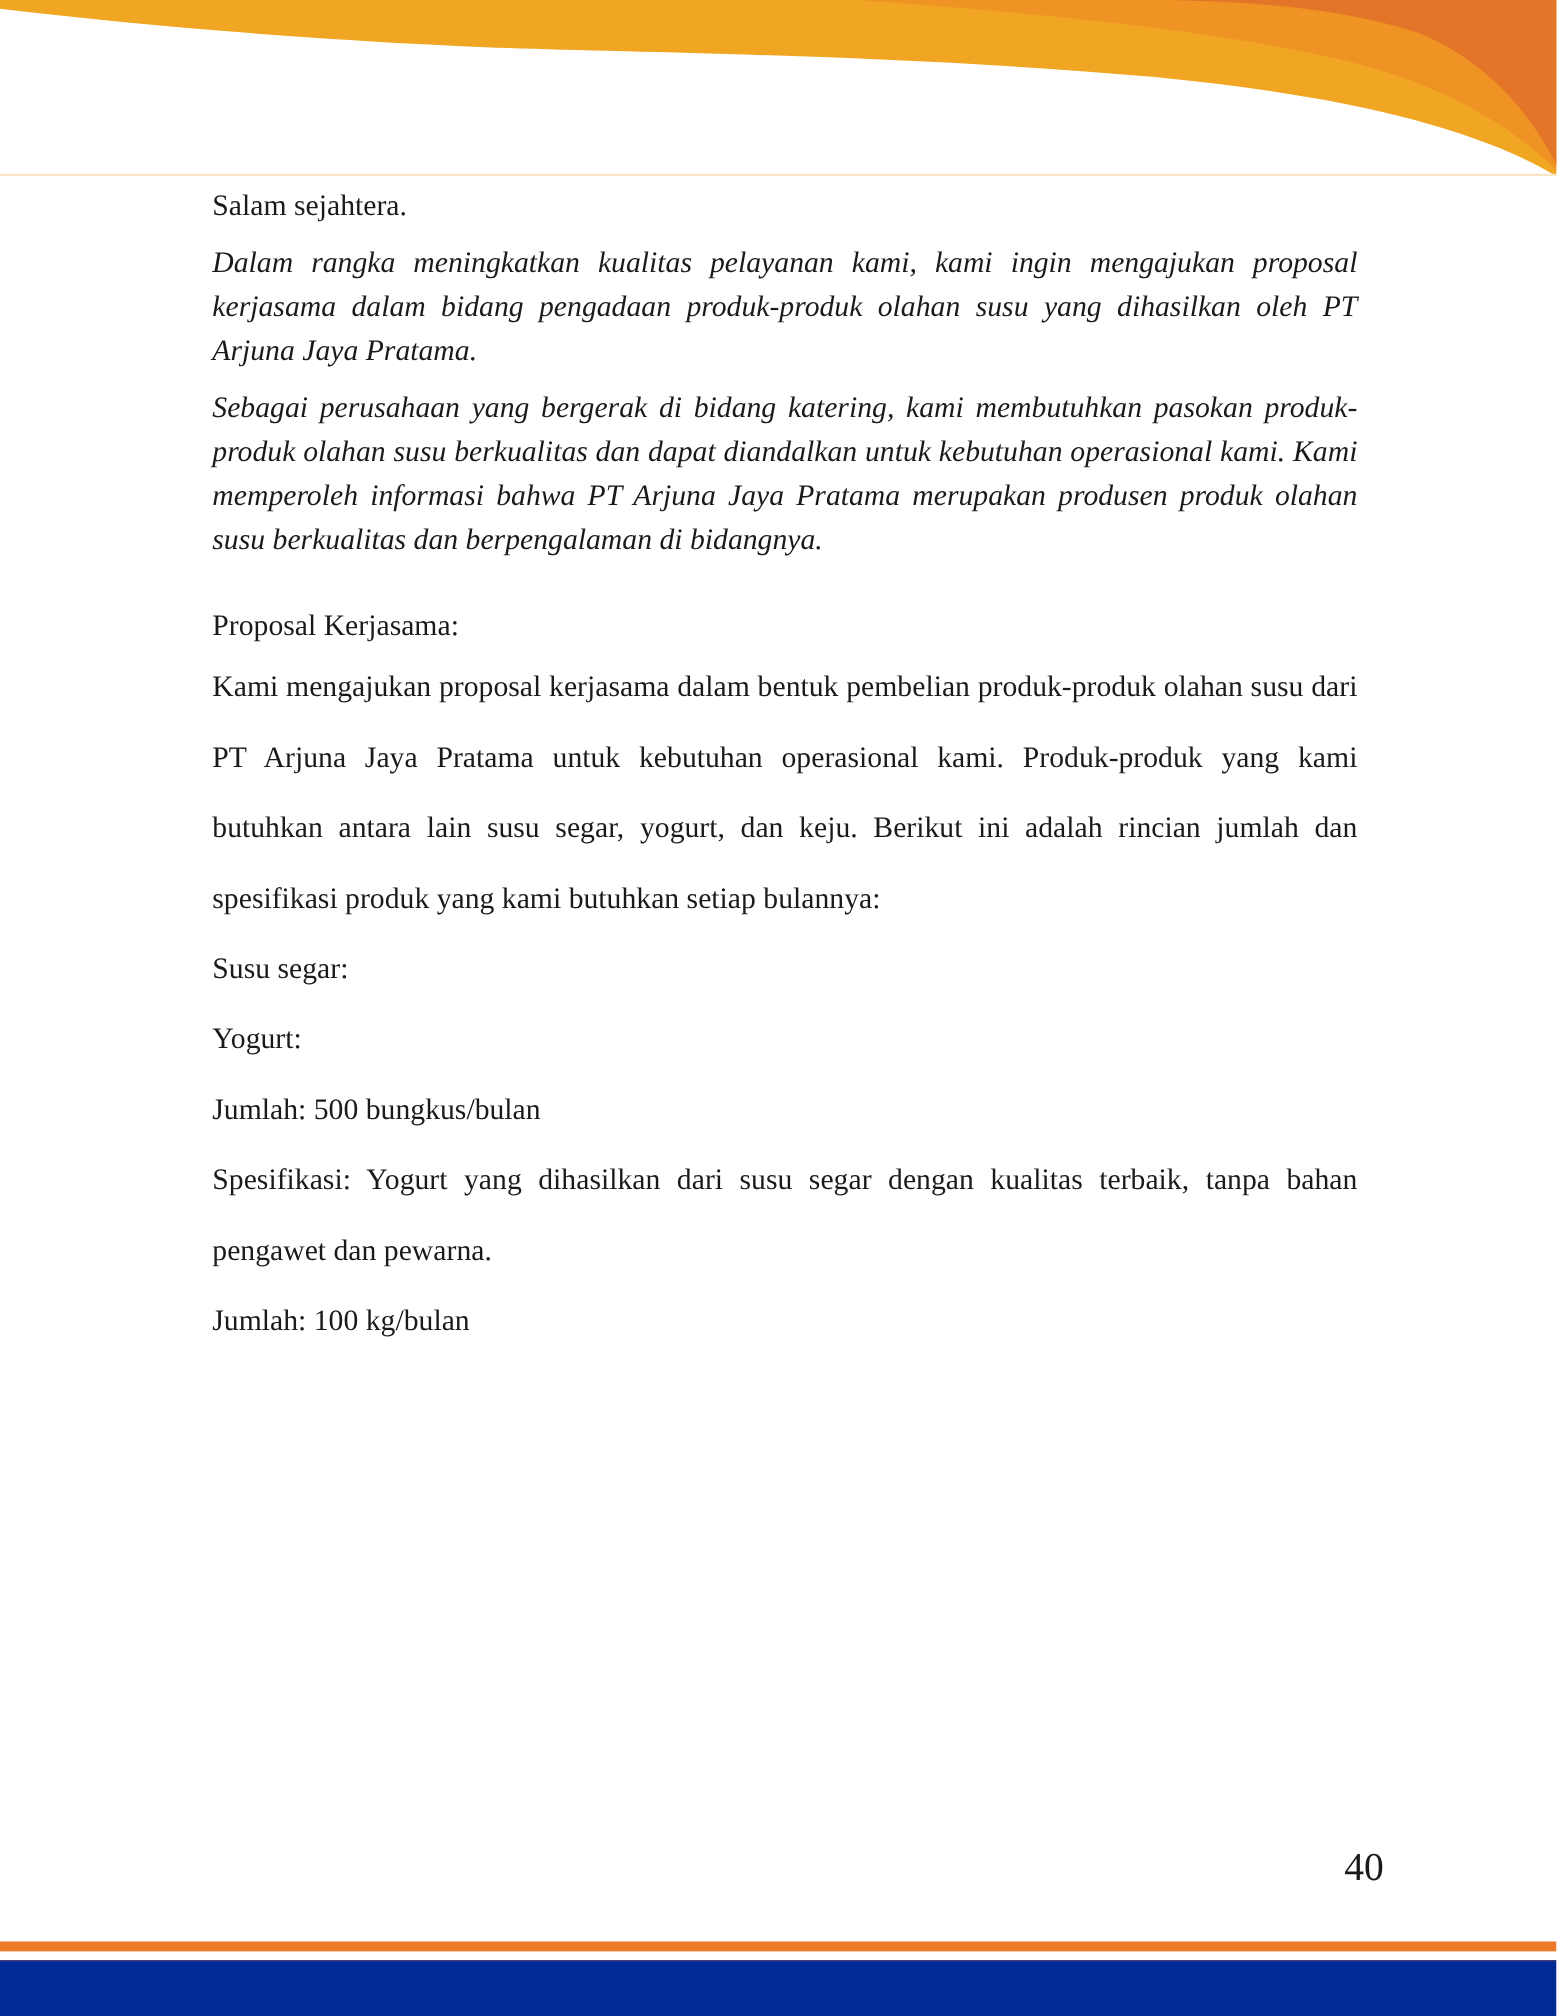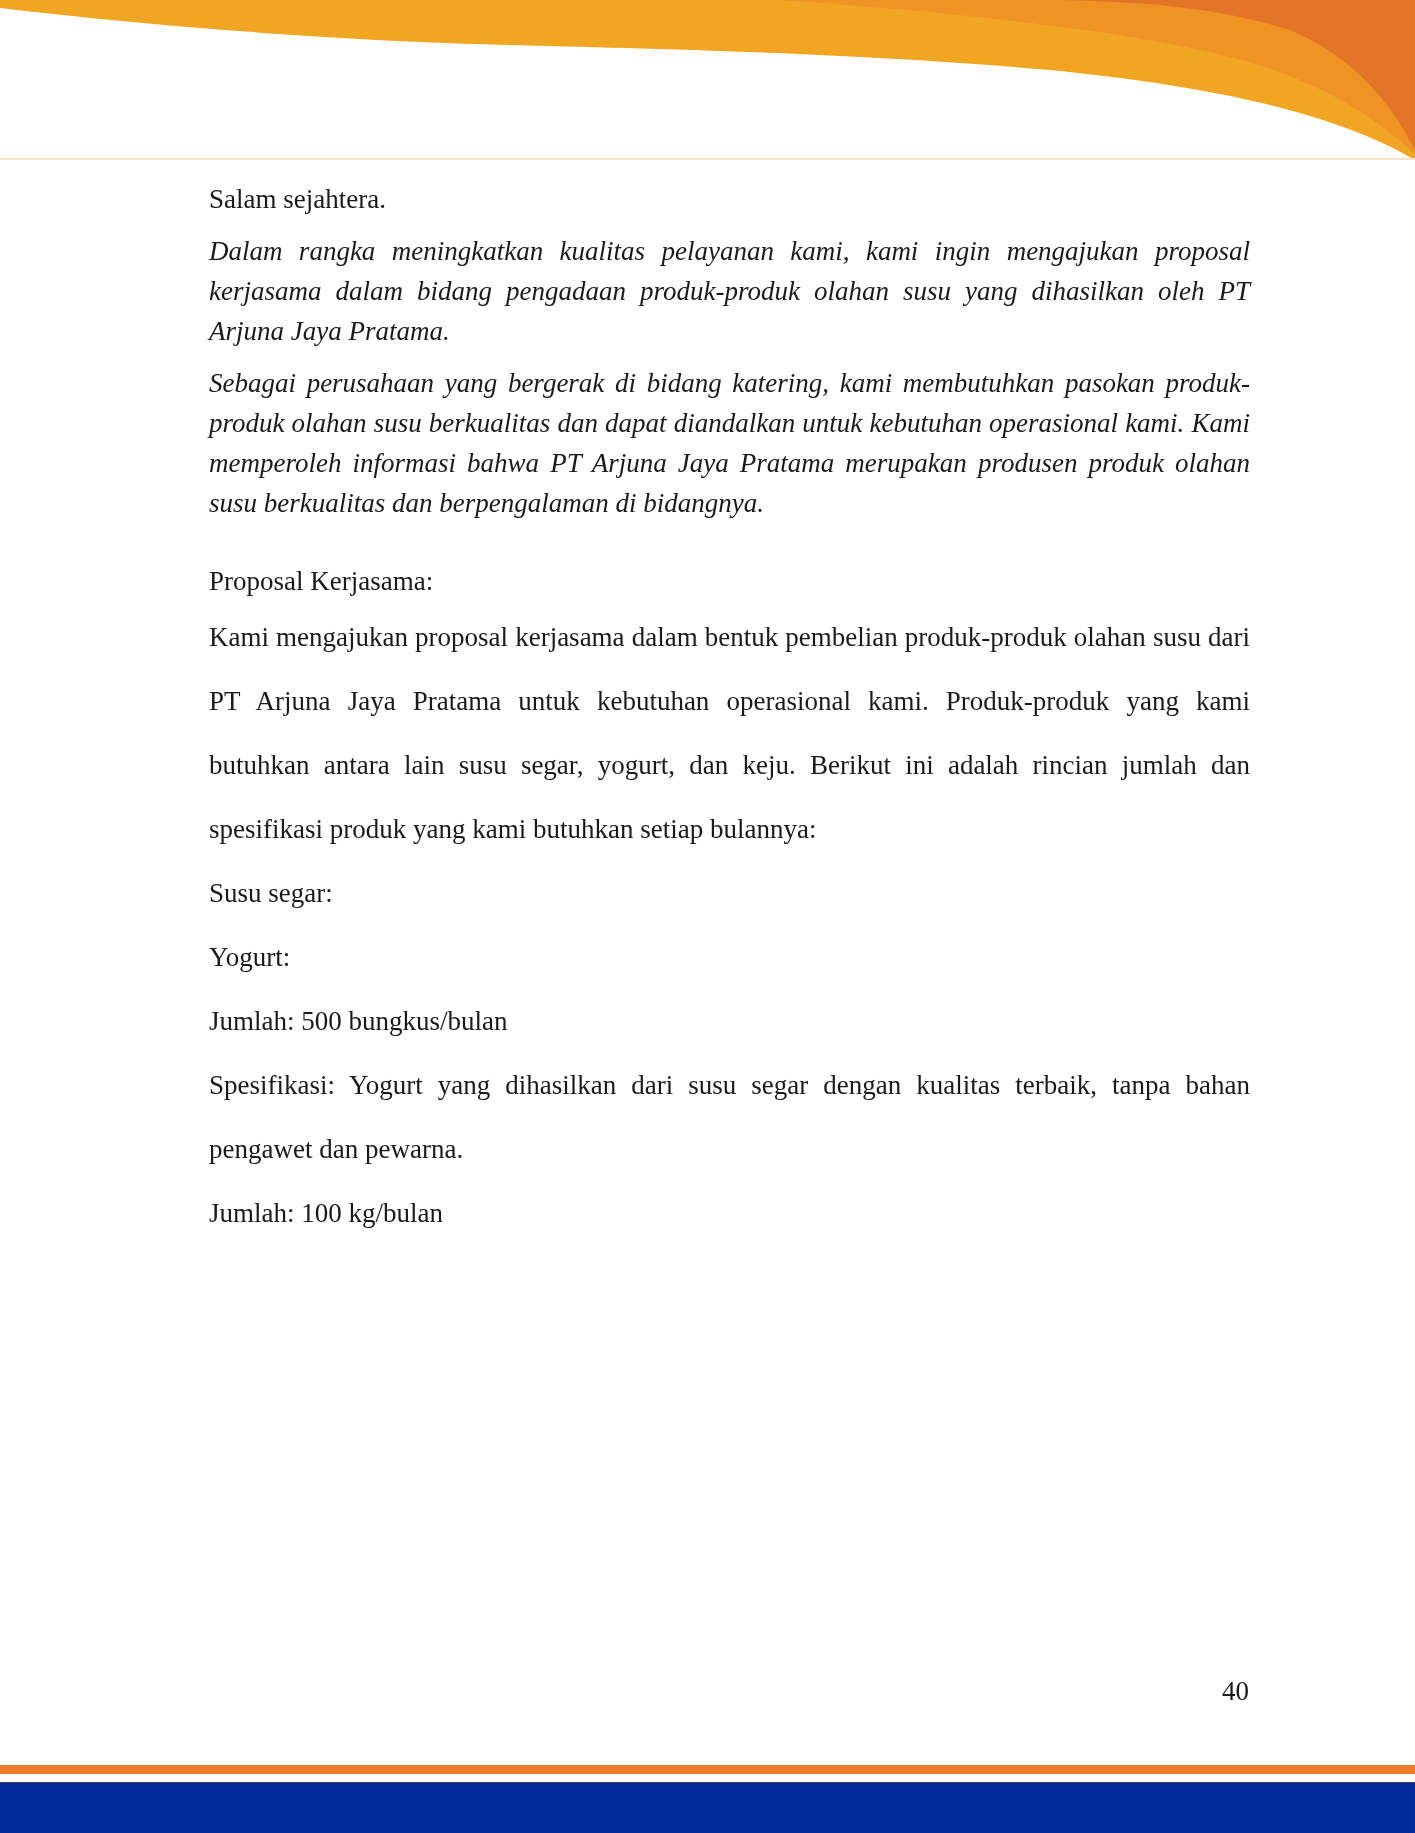--- a/index.html
+++ b/index.html
@@ -1,26 +1,26 @@
 <!DOCTYPE html>
 <html><head>
 <meta charset="utf-8">
 <style>
   html, body { margin:0; padding:0; }
   body { width:1415px; height:1833px; position:relative; background:#ffffff; overflow:hidden;
          font-family:"Liberation Serif", "DejaVu Serif", serif; color:#1a1a1a; }
   .header-wave { position:absolute; left:0; top:0; width:1415px; height:165px; }
   .header-line { position:absolute; left:0; top:158px; width:1415px; height:2px; background:#fbe3c6; }
-  .content { position:absolute; left:209px; top:166px; width:1041px; font-size:27px;margin-top:13px; }
+  .content { position:absolute; left:193px; top:166px; width:1041px; font-size:27px; }
   .p { margin:0; text-align:justify; text-align-last:left; }
   .lh1 { line-height:40px; }
   .lh2 { line-height:64px; }
   .gap-s { margin-top:12px;font-style:italic; }
   .gap-l { margin-top:38px; }
-  .page-num { position:absolute; left:1222px; top:1676px; font-size:27px; }
+  .page-num { position:absolute; left:1222px; top:1676px; font-size:36px; }
   .footer-orange { position:absolute; left:0; top:1765px; width:1415px; height:9px; background:#ec7a28; }
   .footer-blue { position:absolute; left:0; top:1782px; width:1415px; height:51px; background:#002b97; border-top:1px solid #4a3a6a; }
 </style>
 </head>
 <body>
 
 <svg class="header-wave" viewBox="0 0 1415 165" preserveAspectRatio="none">
   <path d="M0,0 L1415,0 L1415,160 C1330,110 1200,85 1050,70 C800,48 550,48 420,42 C250,34 120,22 0,8 Z" fill="#f0a623"></path>
   <path d="M780,0 L1415,0 L1415,155 C1370,110 1300,70 1200,50 C1100,28 950,12 780,0 Z" fill="#ee9324"></path>
   <path d="M1060,0 L1415,0 L1415,150 C1390,100 1350,55 1290,30 C1220,8 1150,2 1060,0 Z" fill="#e37528"></path>

